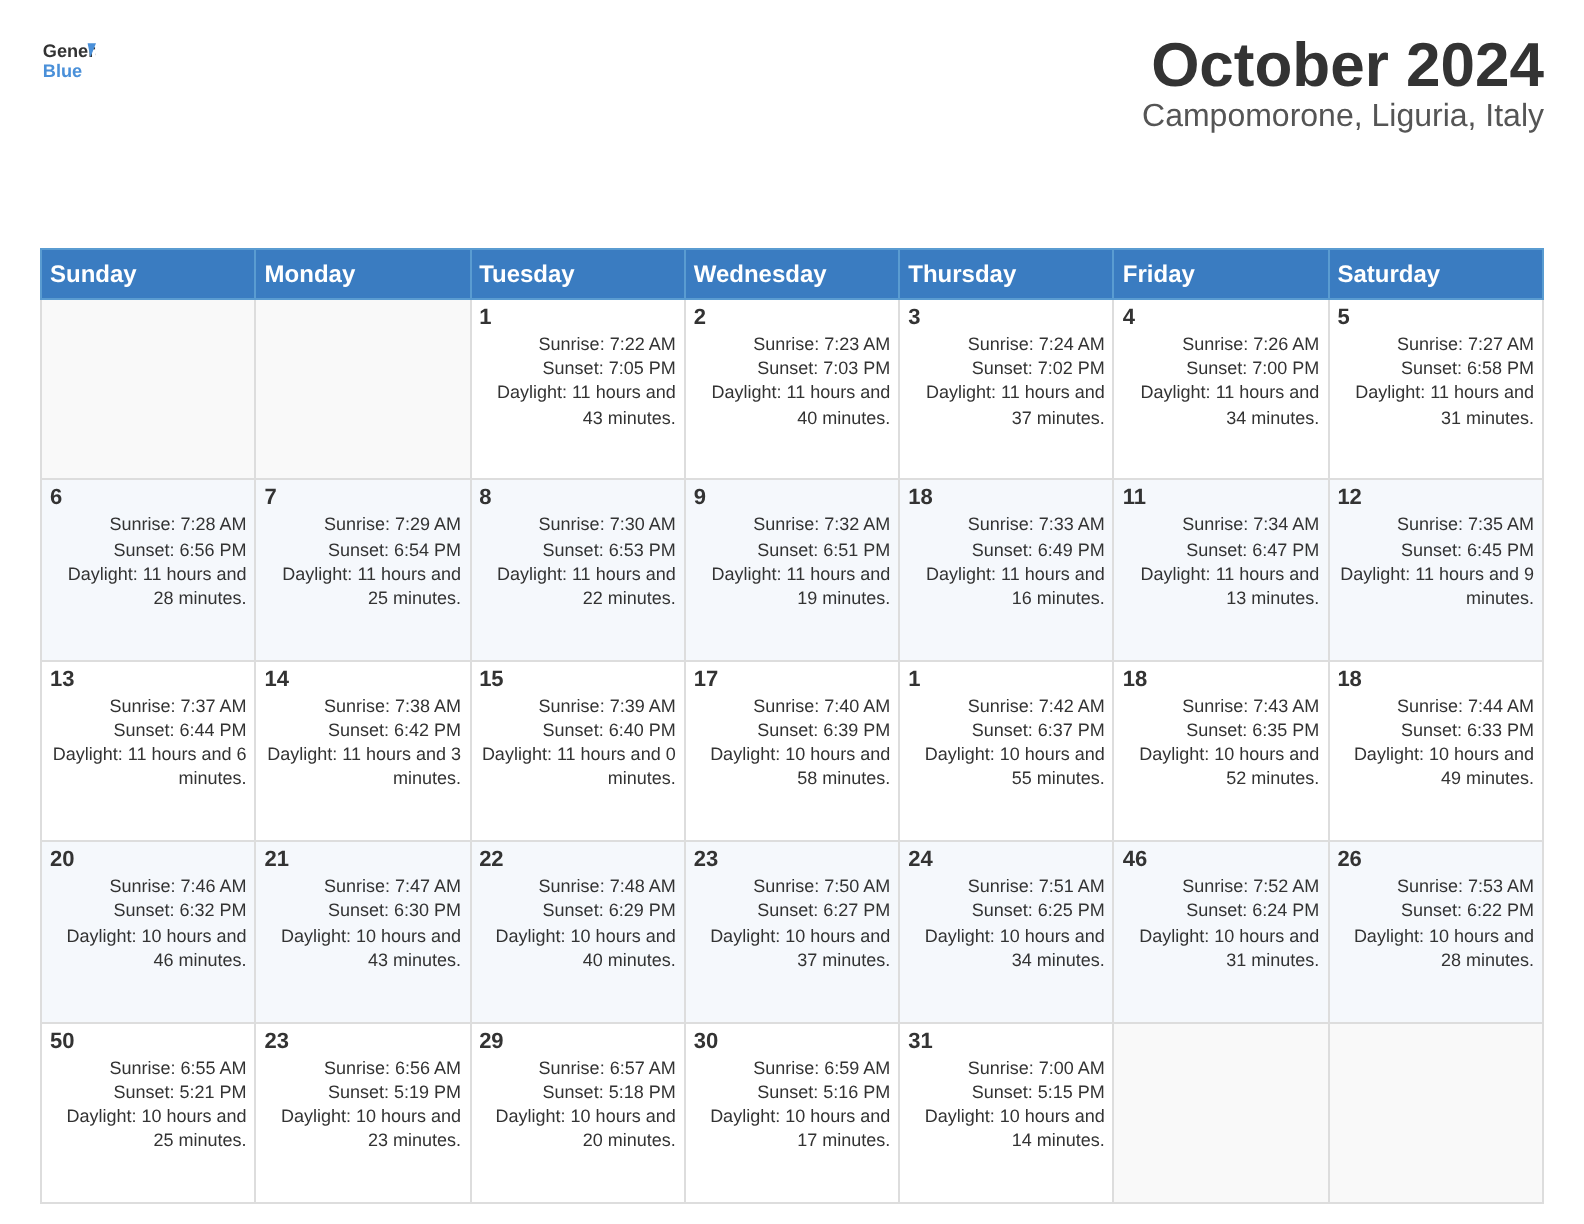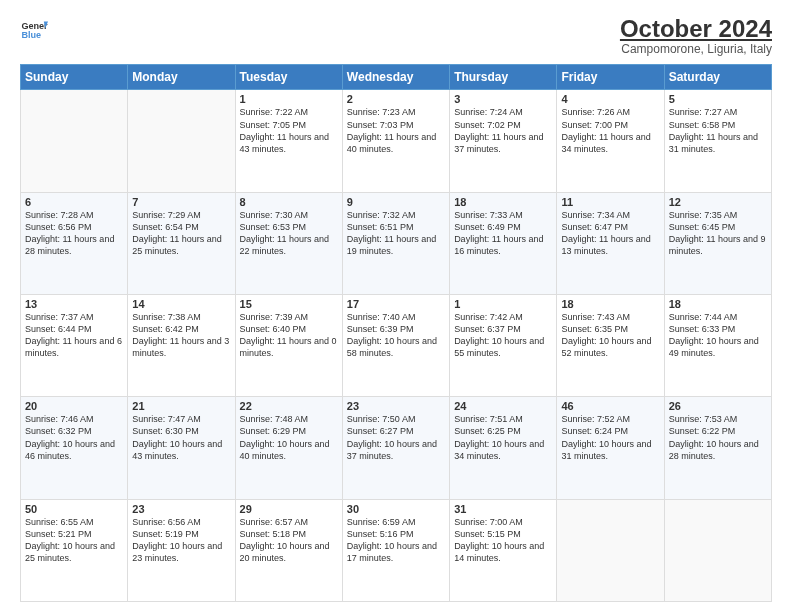--- a/index.html
+++ b/index.html
@@ -29,36 +29,36 @@
       gap: 4px;
     }
     .logo-icon {
       width: 28px;
       height: 28px;
     }
     .title-area {
       text-align: right;
     }
     .month-title {
-      font-size: 24px;
+      font-size: 31px;
       font-weight: bold;
       color: #333;
       line-height: 1.1;
-      text-decoration: underline;
     }
     .location {
-      font-size: 12px;
+      font-size: 16px;
       color: #555;
     }
     .calendar {
       flex: 1;
       border: 1px solid #ccc;
       border-collapse: collapse;
       width: 100%;
       table-layout: fixed;
+      margin-top: 48px;
     }
     .calendar th {
       background: #3a7cc1;
       color: #fff;
       font-size: 12px;
       font-weight: bold;
       padding: 5px 4px;
       text-align: left;
       border: 1px solid #5a9cd1;
     }
@@ -77,20 +77,21 @@
     .day-number {
       font-size: 11px;
       font-weight: bold;
       display: block;
       margin-bottom: 1px;
     }
     .cell-info {
       font-size: 9px;
       line-height: 1.35;
       color: #333;
+      text-align: right;
     }
     .empty-cell {
       background: #f9f9f9 !important;
     }
     
     .row-even td { background: #eef3fa; }
     .row-odd td { background: #fff; }
   </style>
 </head>
 <body>

